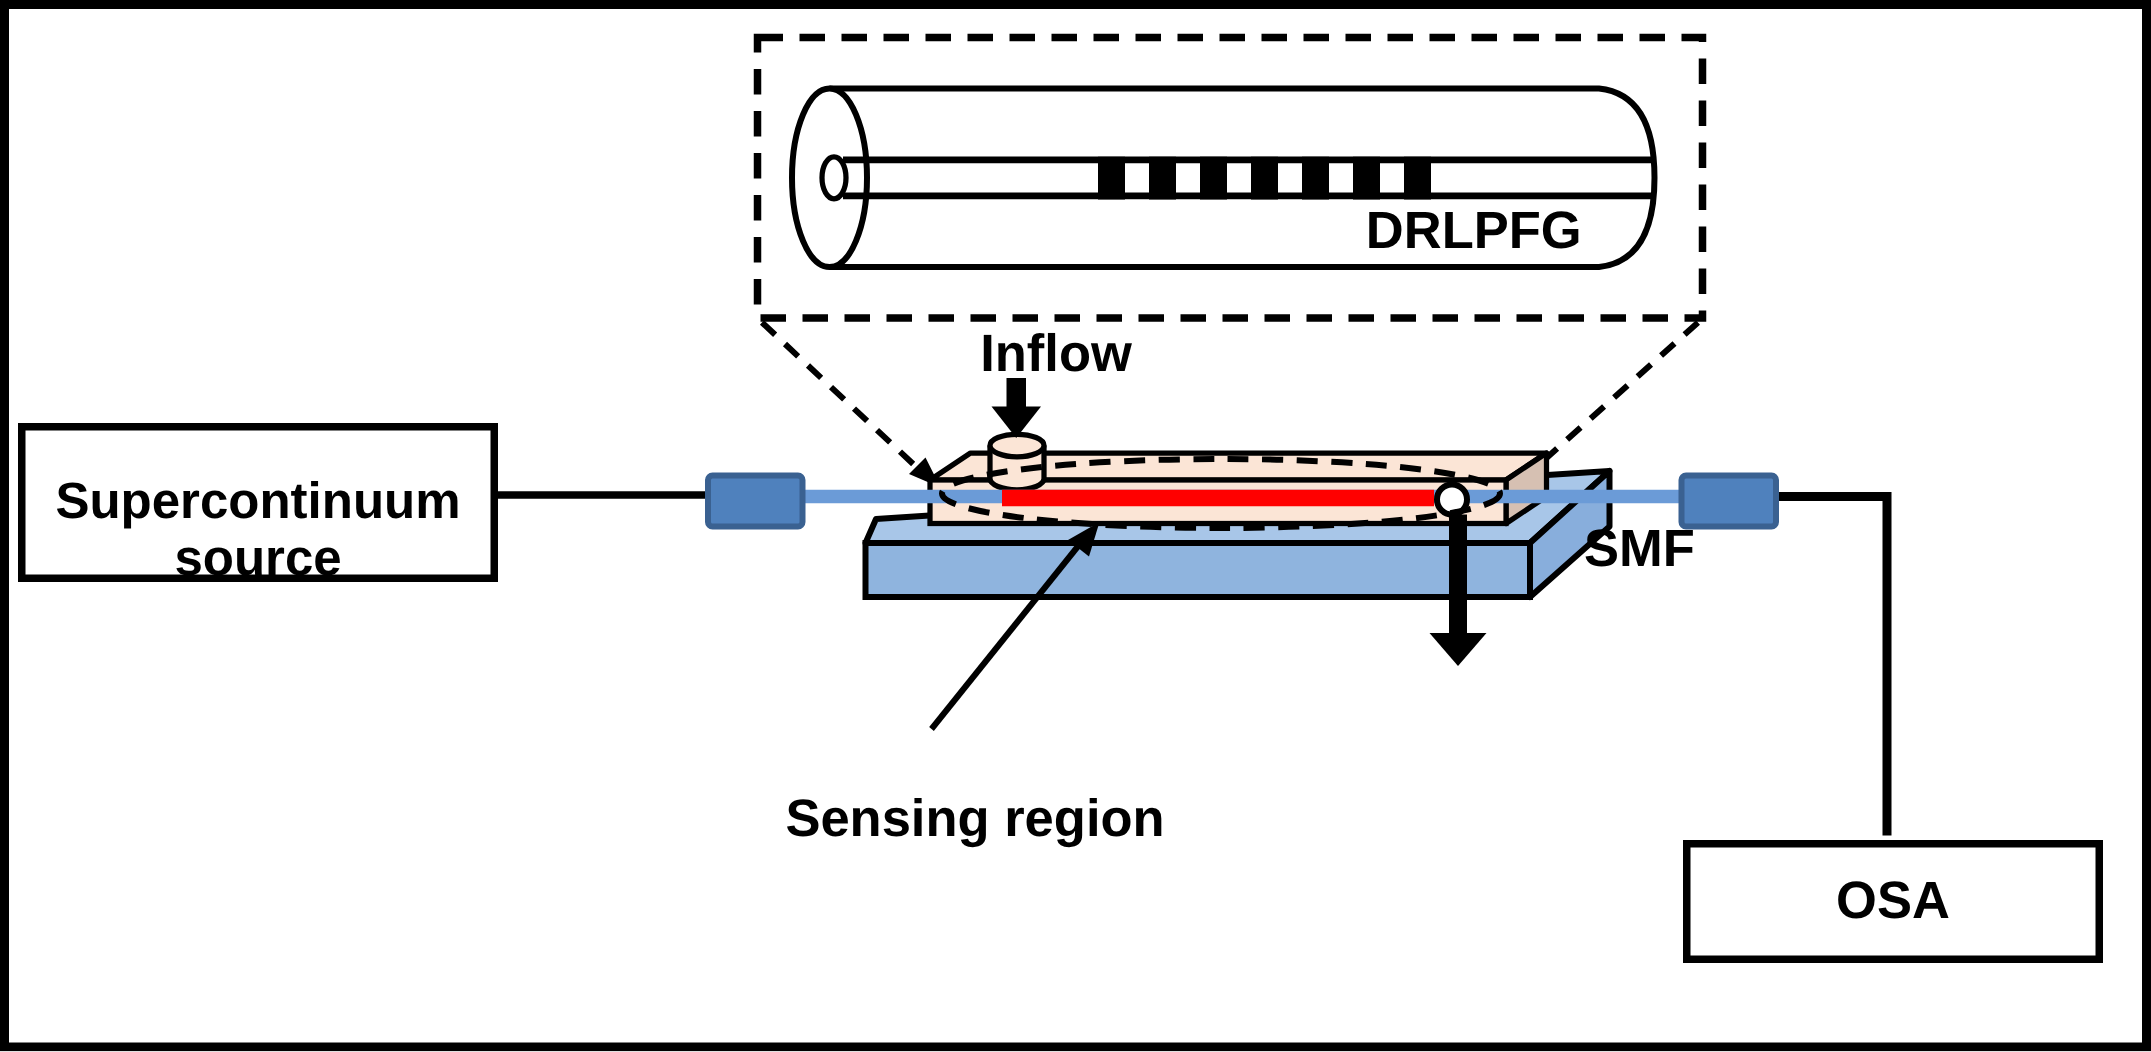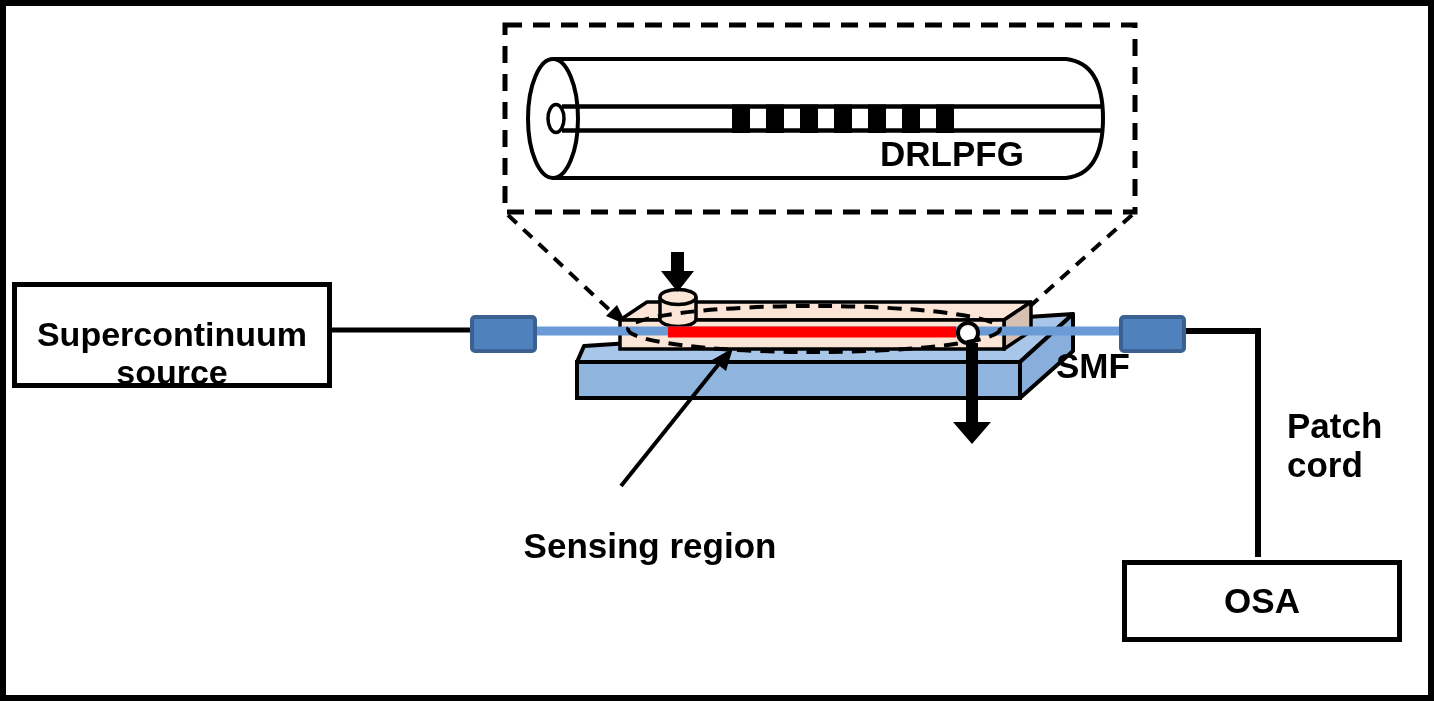--- a/index.html
+++ b/index.html
@@ -13,21 +13,21 @@
   .canvas svg{position:absolute;left:0;top:0;}
   .lbl{
     position:absolute;
     font-weight:700;
     font-size:35px;
     line-height:1.1;
     color:#000;
     white-space:nowrap;
   }
   .lbl.center{text-align:center;}
-  .lbl.right{text-align:left;}
+  .lbl.right{text-align:center;}
   .lbl.wrap{white-space:normal;}
   .eqbox{
     position:absolute;
     border:5px solid #000;
     background:#fff;
     display:flex;
     align-items:center;
     justify-content:center;
     text-align:center;
     font-weight:700;
@@ -102,21 +102,21 @@
   <div class="eqbox" style="left:12px;top:282px;width:320px;height:106px;">
     <span style="white-space:normal;margin-top:36px;">Supercontinuum source</span>
   </div>
 
   <div class="eqbox" style="left:1122px;top:560px;width:280px;height:82px;font-size:35px;">
     <span>OSA</span>
   </div>
 
   <div class="lbl right" style="left:880px;top:135px;width:205px;">DRLPFG</div>
 
+  <div class="lbl center" style="left:604px;top:217px;width:200px;">Inflow</div>
 
 
   <div class="lbl center" style="left:500px;top:527px;width:300px;">Sensing region</div>
 
   <div class="lbl" style="left:1056px;top:347px;">SMF</div>
 
-  <div class="lbl wrap" style="left:1287px;top:407px;width:135px;">Patch cord</div>
 
 </div>
 
 </body></html>

